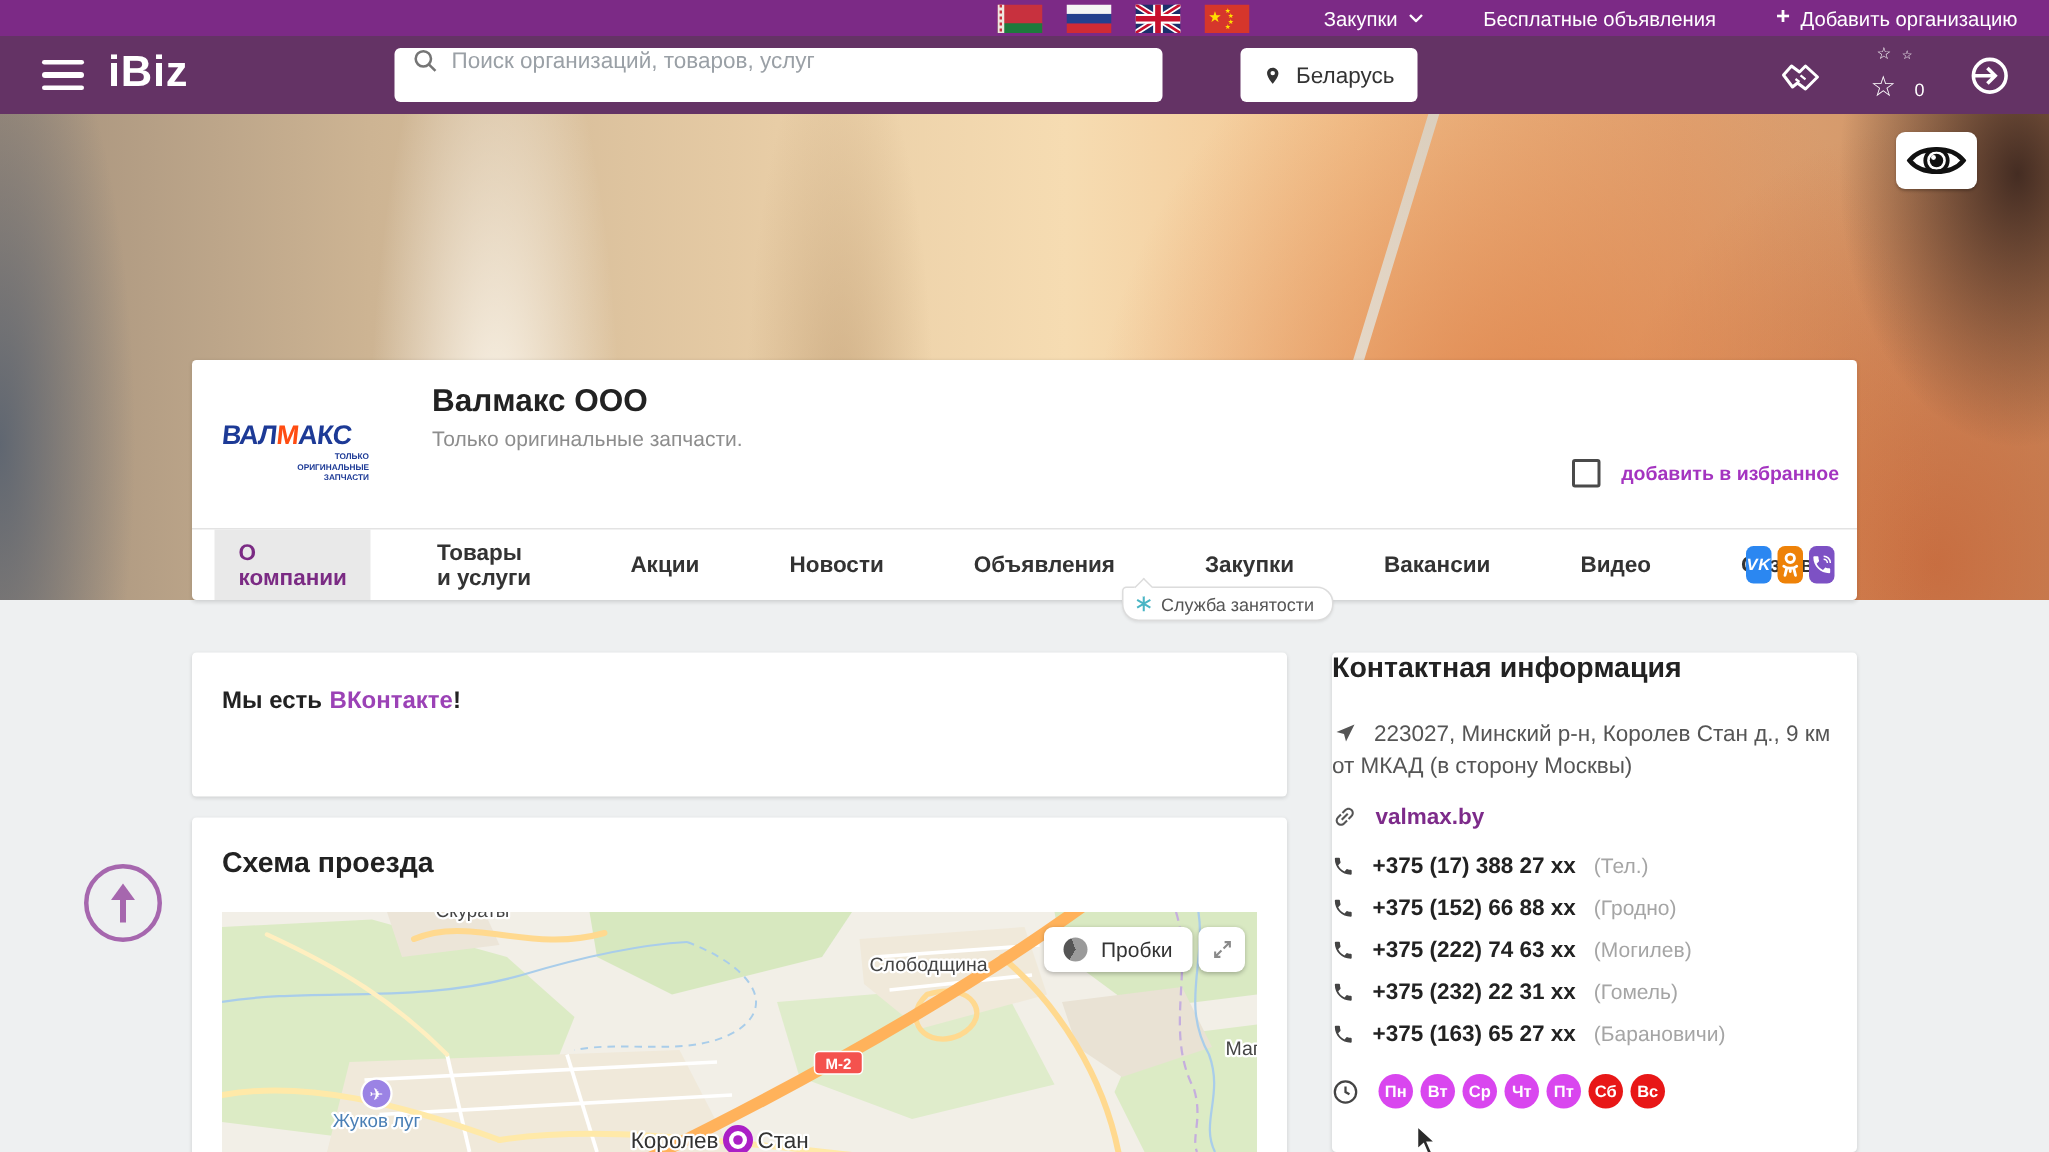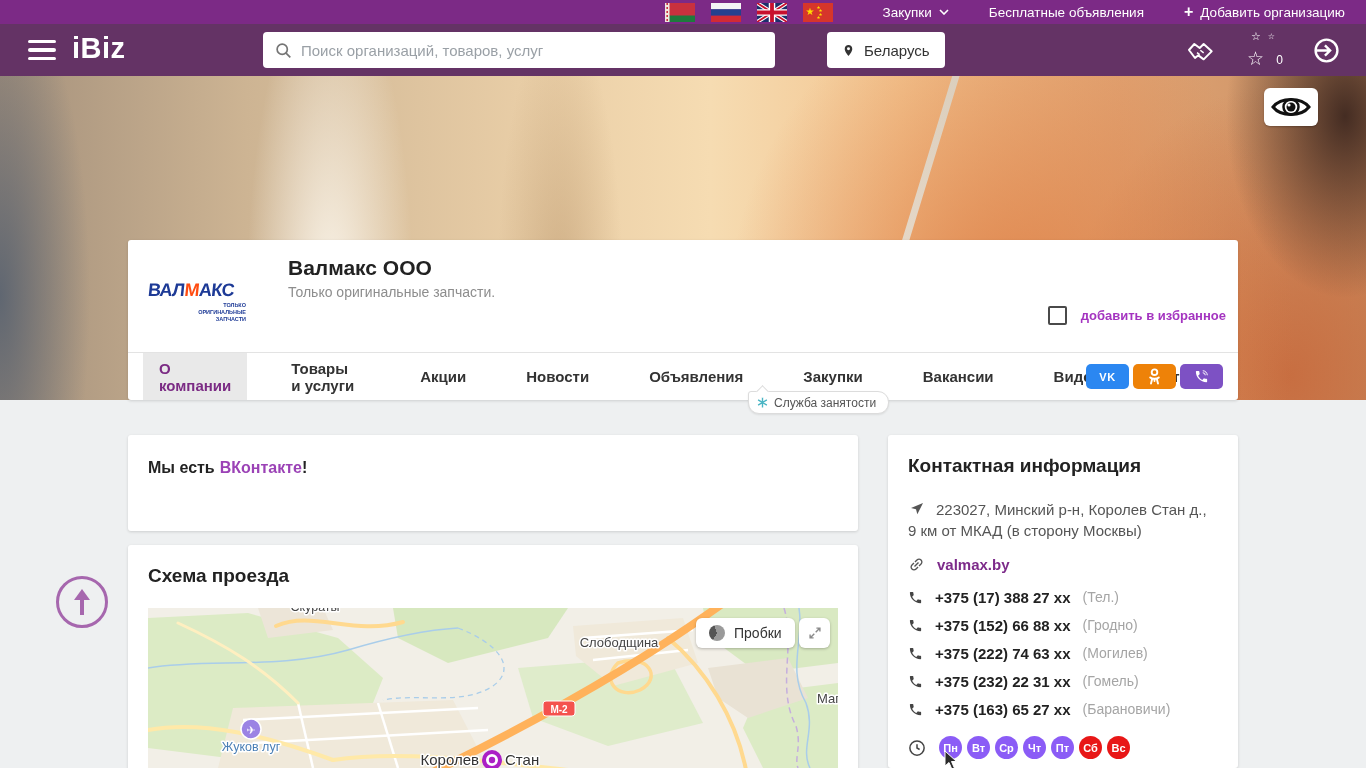--- a/index.html
+++ b/index.html
@@ -17,21 +17,21 @@
   .plus-glyph { font-size:16px; font-weight:bold; line-height:1; }
 
   
   .header { position:absolute; top:24px; left:0; right:0; height:57px; background:#643365;text-decoration:underline; }
   .burger { position:absolute; left:28px; top:16px; width:28px; height:20px; display:flex;
             flex-direction:column; justify-content:space-between; cursor:pointer; }
   .burger span { display:block; height:3.2px; background:#fff; border-radius:2px; }
   .logo { position:absolute; left:72px; top:8px; font-size:29px; font-weight:bold; color:#fff;
           letter-spacing:.5px; cursor:pointer; }
   .search { position:absolute; left:263px; top:8px; width:512px; height:36px; background:#fff;
-            border-radius:4px; display:flex; align-items:center; padding:0 12px; gap:9px; }
+            border-radius:4px; display:flex; align-items:flex-start; padding:0 12px; gap:9px; }
   .search input { border:none; outline:none; flex:1; font-size:15px; color:#333;
                   font-family:"Liberation Sans", sans-serif; background:transparent; }
   .search input::placeholder { color:#9aa0a6; }
   .loc-btn { position:absolute; left:827px; top:8px; height:36px; background:#fff; border-radius:4px;
              display:flex; align-items:center; gap:9px; padding:0 15px; font-size:15px; color:#333; cursor:pointer; }
   .hdr-icons { position:absolute; right:26px; top:0; height:52px; display:flex; align-items:center; gap:30px; }
   .hdr-ic { position:relative; cursor:pointer; display:flex; align-items:center; justify-content:center; }
   .stars-ic { width:36px; height:30px; color:#fff; }
   .stars-ic .s1 { position:absolute; left:0; bottom:-3px; font-size:19px; line-height:1; }
   .stars-ic .s2 { position:absolute; left:4px; top:-4px; font-size:11px; line-height:1; }
@@ -67,21 +67,21 @@
   .company-name { position:absolute; left:160px; top:16px; font-size:21px; font-weight:bold; color:#222;text-align:right; }
   .company-tagline { position:absolute; left:160px; top:44px; font-size:14px; color:#8d8d8d; }
   .fav { position:absolute; right:12px; top:66px; display:flex; align-items:center; gap:14px; }
   .fav-box { width:19px; height:19px; border:2px solid #4a4a4a; border-radius:2px; background:#fff; cursor:pointer; }
   .fav-label { color:#a434c0; font-weight:bold; font-size:13px; cursor:pointer; }
   .tabs { position:absolute; left:0; right:0; bottom:0; height:48px; border-top:1px solid #e3e3e3;
           display:flex; align-items:stretch; padding-left:15px;gap:28px; }
   .tab { display:flex; align-items:center; padding:0 16px; font-size:15px; font-weight:bold; color:#333; cursor:pointer; }
   .tab.active { background:#e9e9e9; color:#7b2b84; }
   .socials { position:absolute; right:15px; bottom:11px; display:flex; gap:4px; }
-  .soc { width:43px; height:25px; border-radius:5px; display:flex; align-items:center; justify-content:center; cursor:pointer; }
+  .soc { width:17px; height:25px; border-radius:5px; display:flex; align-items:center; justify-content:center; cursor:pointer;font-style:italic; }
   .soc-vk { background:#2b87f1; color:#fff; font-size:11px; font-weight:bold; letter-spacing:.5px; }
   .soc-ok { background:#ee8208; }
   .soc-viber { background:#7d51c4; }
 
   .tooltip { position:absolute; left:748px; top:391px; height:23px; background:#fff; z-index:6;
              border:1px solid #dcdcdc; border-radius:3px 11px 11px 11px; display:flex; align-items:center;
              gap:6px; padding:0 12px 0 8px; font-size:12px; color:#555; box-shadow:0 1px 2px rgba(0,0,0,.08); }
   .tooltip::before { content:""; position:absolute; left:9px; top:-5px; width:8px; height:8px; background:#fff;
              border-left:1px solid #dcdcdc; border-top:1px solid #dcdcdc; transform:rotate(45deg); }
 
@@ -93,36 +93,36 @@
   .map-title { position:absolute; left:20px; top:20px; font-size:19px; font-weight:bold; color:#222; }
   .map { position:absolute; left:20px; top:63px; width:690px; height:160px; background:#f2efe7; overflow:hidden; cursor:grab; }
   .traffic-btn { position:absolute; left:548px; top:10px; height:30px; background:#fff; border-radius:6px;
                  box-shadow:0 1px 3px rgba(0,0,0,.25); display:flex; align-items:center; gap:9px;
                  padding:0 13px; font-size:14px; color:#333; cursor:pointer; }
   .traffic-dot { width:16px; height:16px; border-radius:50%;
                  background:conic-gradient(from 210deg,#555 0 130deg,#9a9a9a 130deg 360deg); }
   .expand-btn { position:absolute; left:651px; top:10px; width:31px; height:30px; background:#fff; border-radius:6px;
                 box-shadow:0 1px 3px rgba(0,0,0,.25); display:flex; align-items:center; justify-content:center; cursor:pointer; }
 
-  .sidebar-card { left:888px; top:435px; width:350px; height:333px; padding:20px; }
+  .sidebar-card { left:888px; top:435px; width:350px; height:333px; }
   .contact-title { font-size:19px; font-weight:bold; color:#222; }
   .addr-row { position:relative; margin-top:22px; font-size:15px; color:#555; line-height:21px; }
   .addr-row .row-ic { position:absolute; left:1px; top:2px; }
   .addr-text { display:block; text-indent:28px; }
   .site-row { display:flex; align-items:center; gap:12px; margin-top:15px; }
   .site-link { font-size:15px; font-weight:bold; color:#7d2b8a; cursor:pointer; }
   .phones { margin-top:10px; }
   .phone-row { display:flex; align-items:center; gap:12px; height:28px; }
   .phone-num { font-size:15px; font-weight:bold; color:#222; cursor:pointer; }
   .phone-note { font-size:14px; color:#a5a5a5; }
   .days { display:flex; align-items:center; margin-top:13px; }
   .days .clock { margin-right:13px; display:flex; }
   .day { width:23px; height:23px; border-radius:50%; color:#fff; font-size:11px; font-weight:bold;
          display:flex; align-items:center; justify-content:center; margin-right:5px; cursor:pointer; }
-  .day-open { background:#8b5cf6; }
+  .day-open { background:#d946ef; }
   .day-closed { background:#e81717; }
 
   .scroll-top { position:absolute; left:56px; top:576px; width:52px; height:52px; border-radius:50%;
                 border:3px solid #a667ae; display:flex; align-items:center; justify-content:center; cursor:pointer; }
   .cursor { position:absolute; left:944px; top:750px; z-index:20; pointer-events:none; }
 </style>
 </head>
 <body>
 
 <div class="page">

